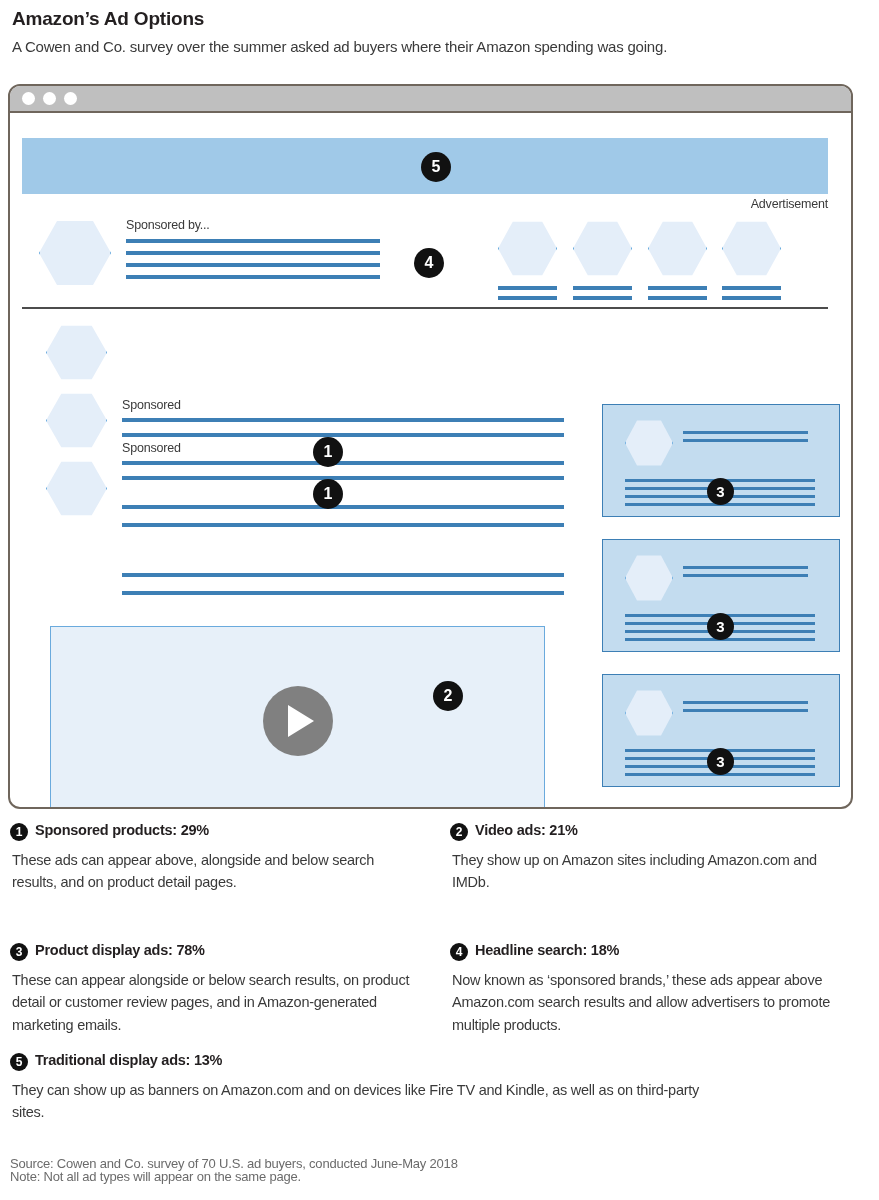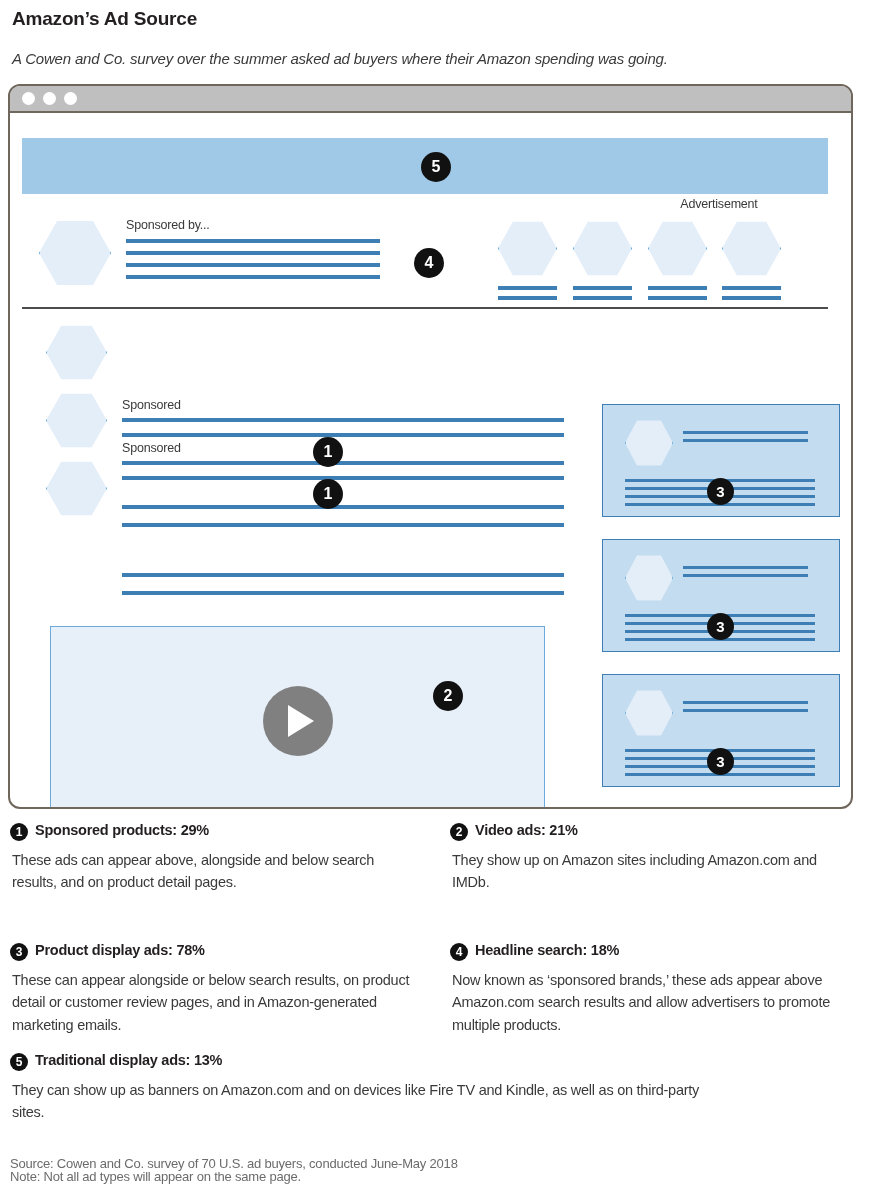--- a/index.html
+++ b/index.html
@@ -12,22 +12,22 @@
   }
   .page { position: relative; width: 879px; height: 1200px; }
 
   
   .hd-title {
     position: absolute; left: 12px; top: 8px;
     font-size: 19px; font-weight: bold; letter-spacing: -0.2px;
     color: #231f20;
   }
   .hd-sub {
-    position: absolute; left: 12px; top: 50px;
-    font-size: 15px; color: #3a3a3a; letter-spacing: -0.2px; font-style: italic;
+    position: absolute; left: 12px; top: 38px;
+    font-size: 15px; color: #3a3a3a; letter-spacing: -0.2px;
   }
 
   
   .browser {
     position: absolute; left: 8px; top: 84px;
     width: 845px; height: 725px;
     border: 2px solid #6f665c;
     border-radius: 12px;
     background: #ffffff;
     overflow: hidden;
@@ -39,21 +39,21 @@
     display: flex; align-items: center; gap: 8px; padding-left: 12px;
   }
   .dot { width: 13px; height: 13px; border-radius: 50%; background: #ffffff; }
 
   .viewport { position: absolute; left: 0; top: 29px; right: 0; bottom: 0; }
 
   
   .banner { background: #a0c9e8; }
   .adlabel {
     font-size: 12.5px; color: #3a3a3a; letter-spacing: -0.2px;
-    text-align: center;
+    text-align: right;
   }
   .hex {
     background: #e4eef9;
     border: 1.6px solid #5ba3db;
     clip-path: polygon(25% 3%, 75% 3%, 100% 50%, 75% 97%, 25% 97%, 0% 50%);
   }
   .ln { background: #3d7fb5; height: 3px; width: 100%; }
   .ln-th { background: #3d7fb5; height: 4px; width: 100%; }
   .smalllbl { font-size: 12.5px; color: #3a3a3a; letter-spacing: -0.2px; }
 
@@ -123,21 +123,21 @@
   }
 
   .foot { position: absolute; left: 10px; font-size: 13px; color: #6b6b6b;
           letter-spacing: -0.2px; }
 </style>
 </head>
 <body>
 
 <div class="page">
 
-  <div class="hd-title">Amazon’s Ad Source</div>
+  <div class="hd-title">Amazon’s Ad Options</div>
   <div class="hd-sub">A Cowen and Co. survey over the summer asked ad buyers where their Amazon spending was going.</div>
 
   <div class="browser">
 
     <div class="titlebar">
       <span class="dot"></span>
       <span class="dot"></span>
       <span class="dot"></span>
     </div>
 

